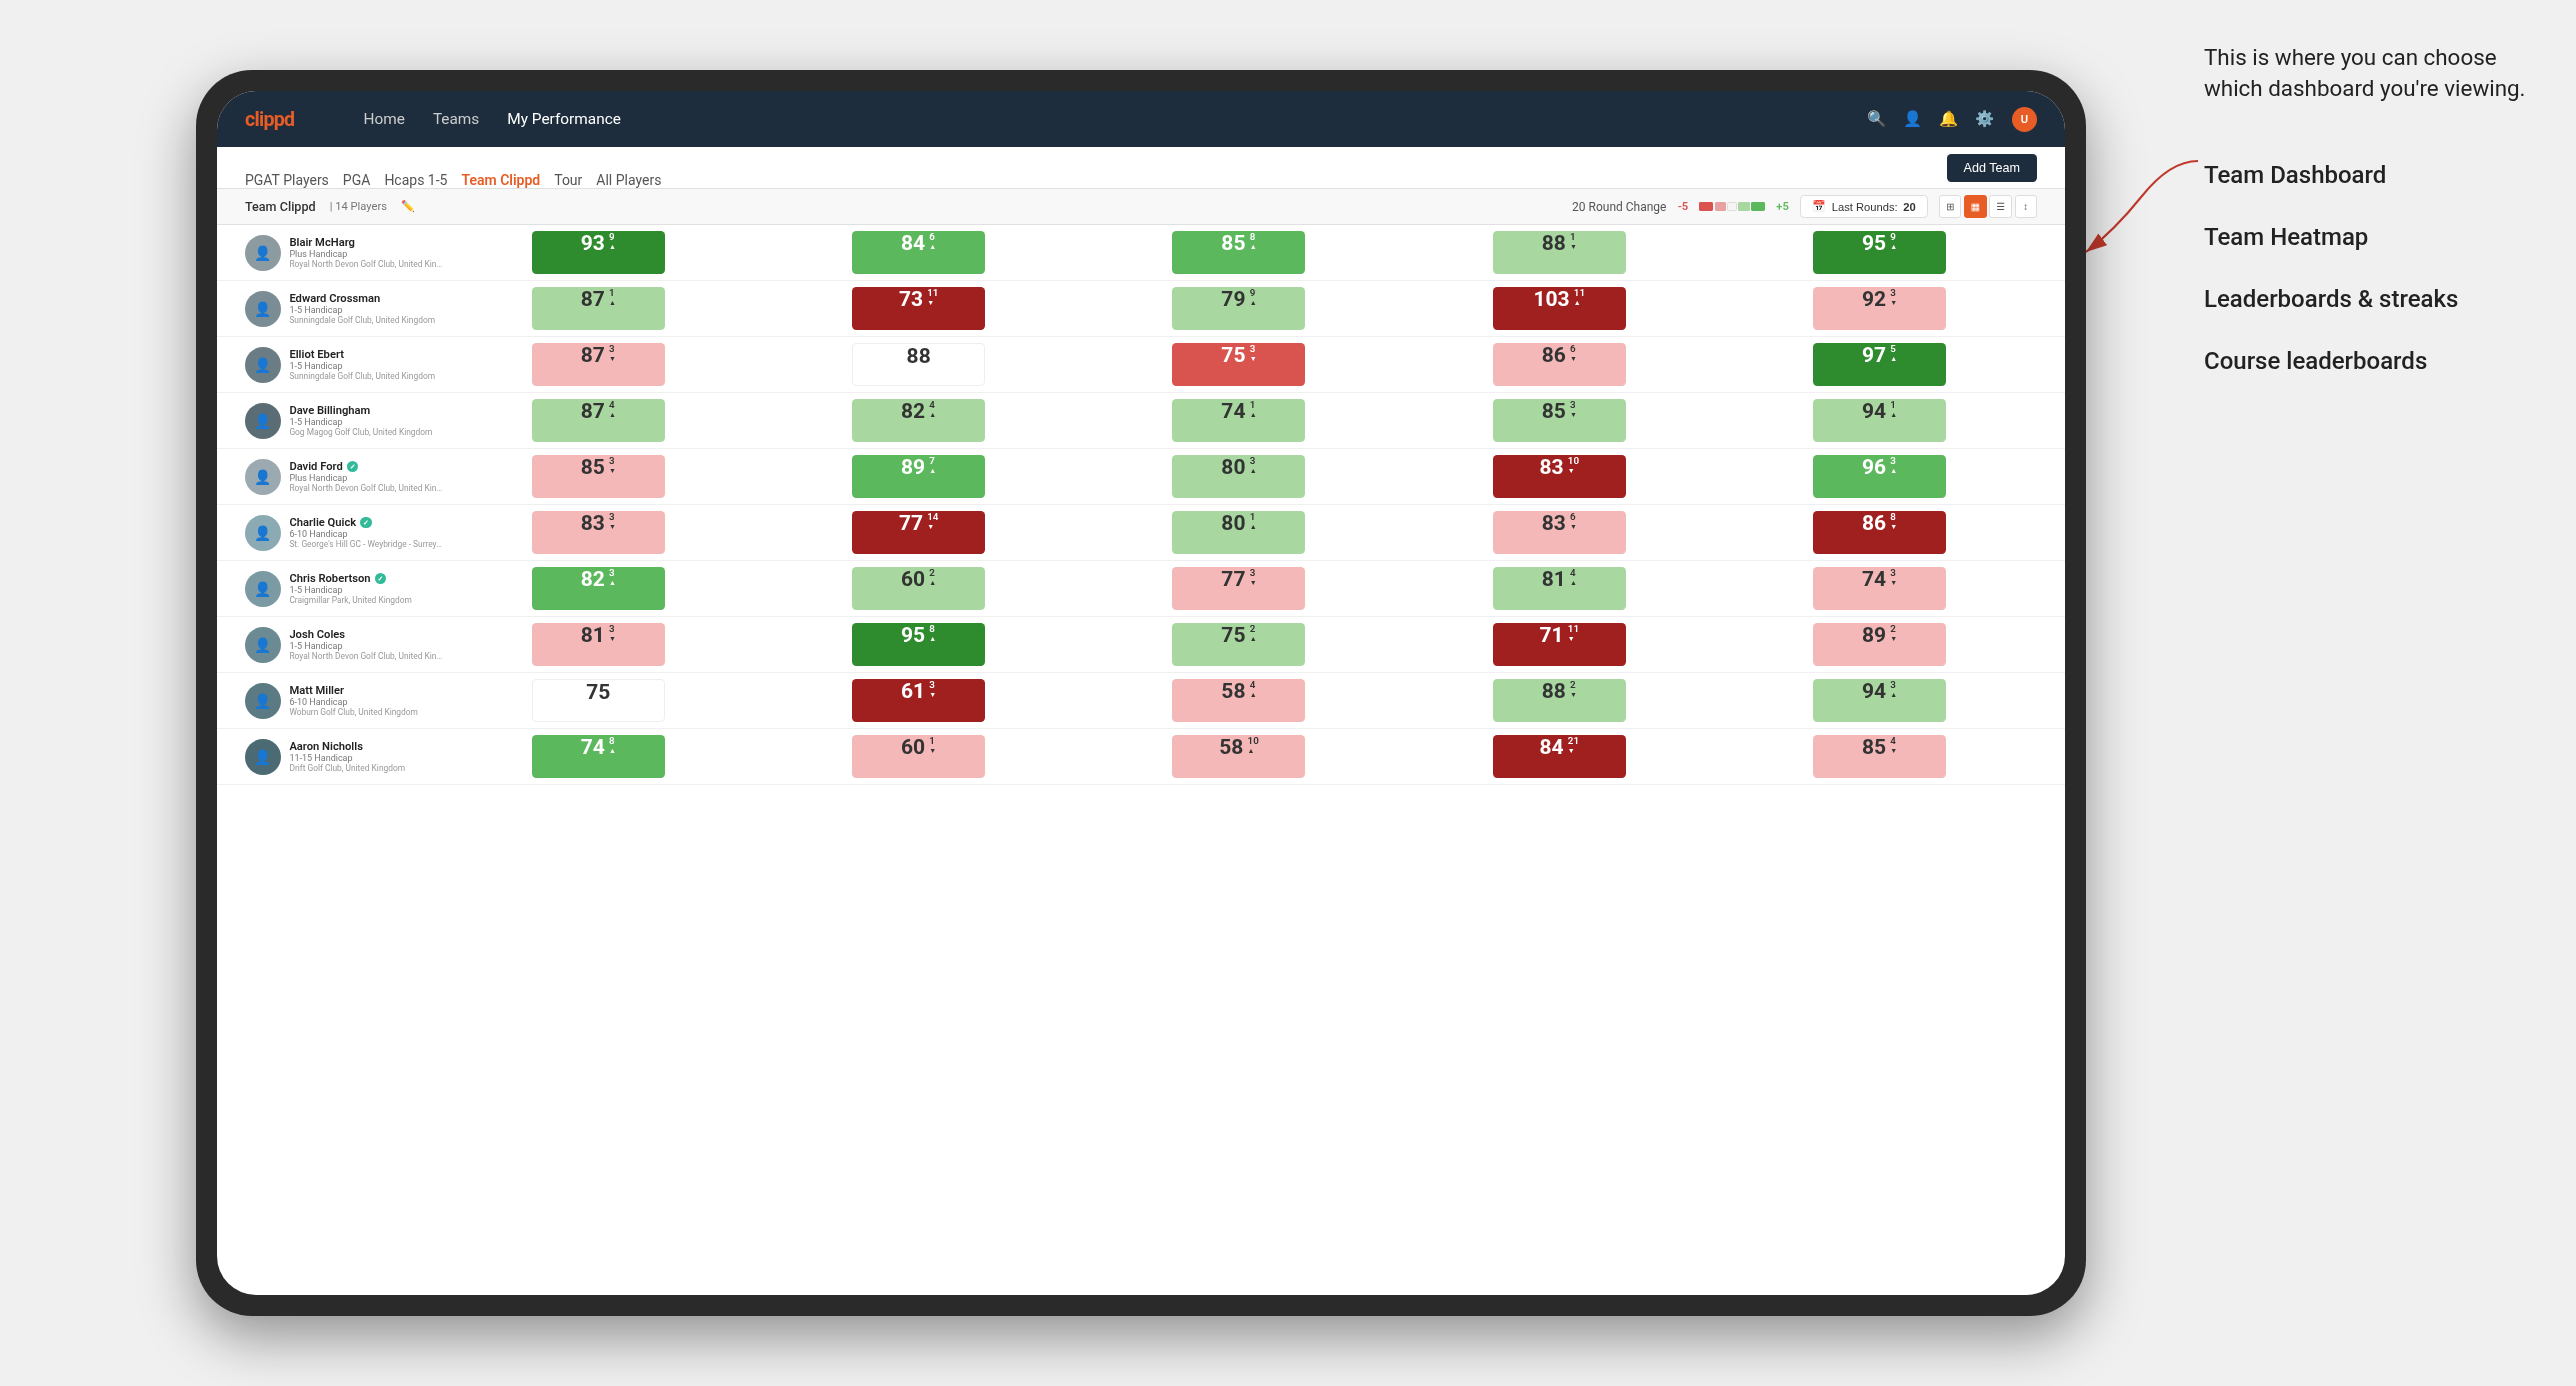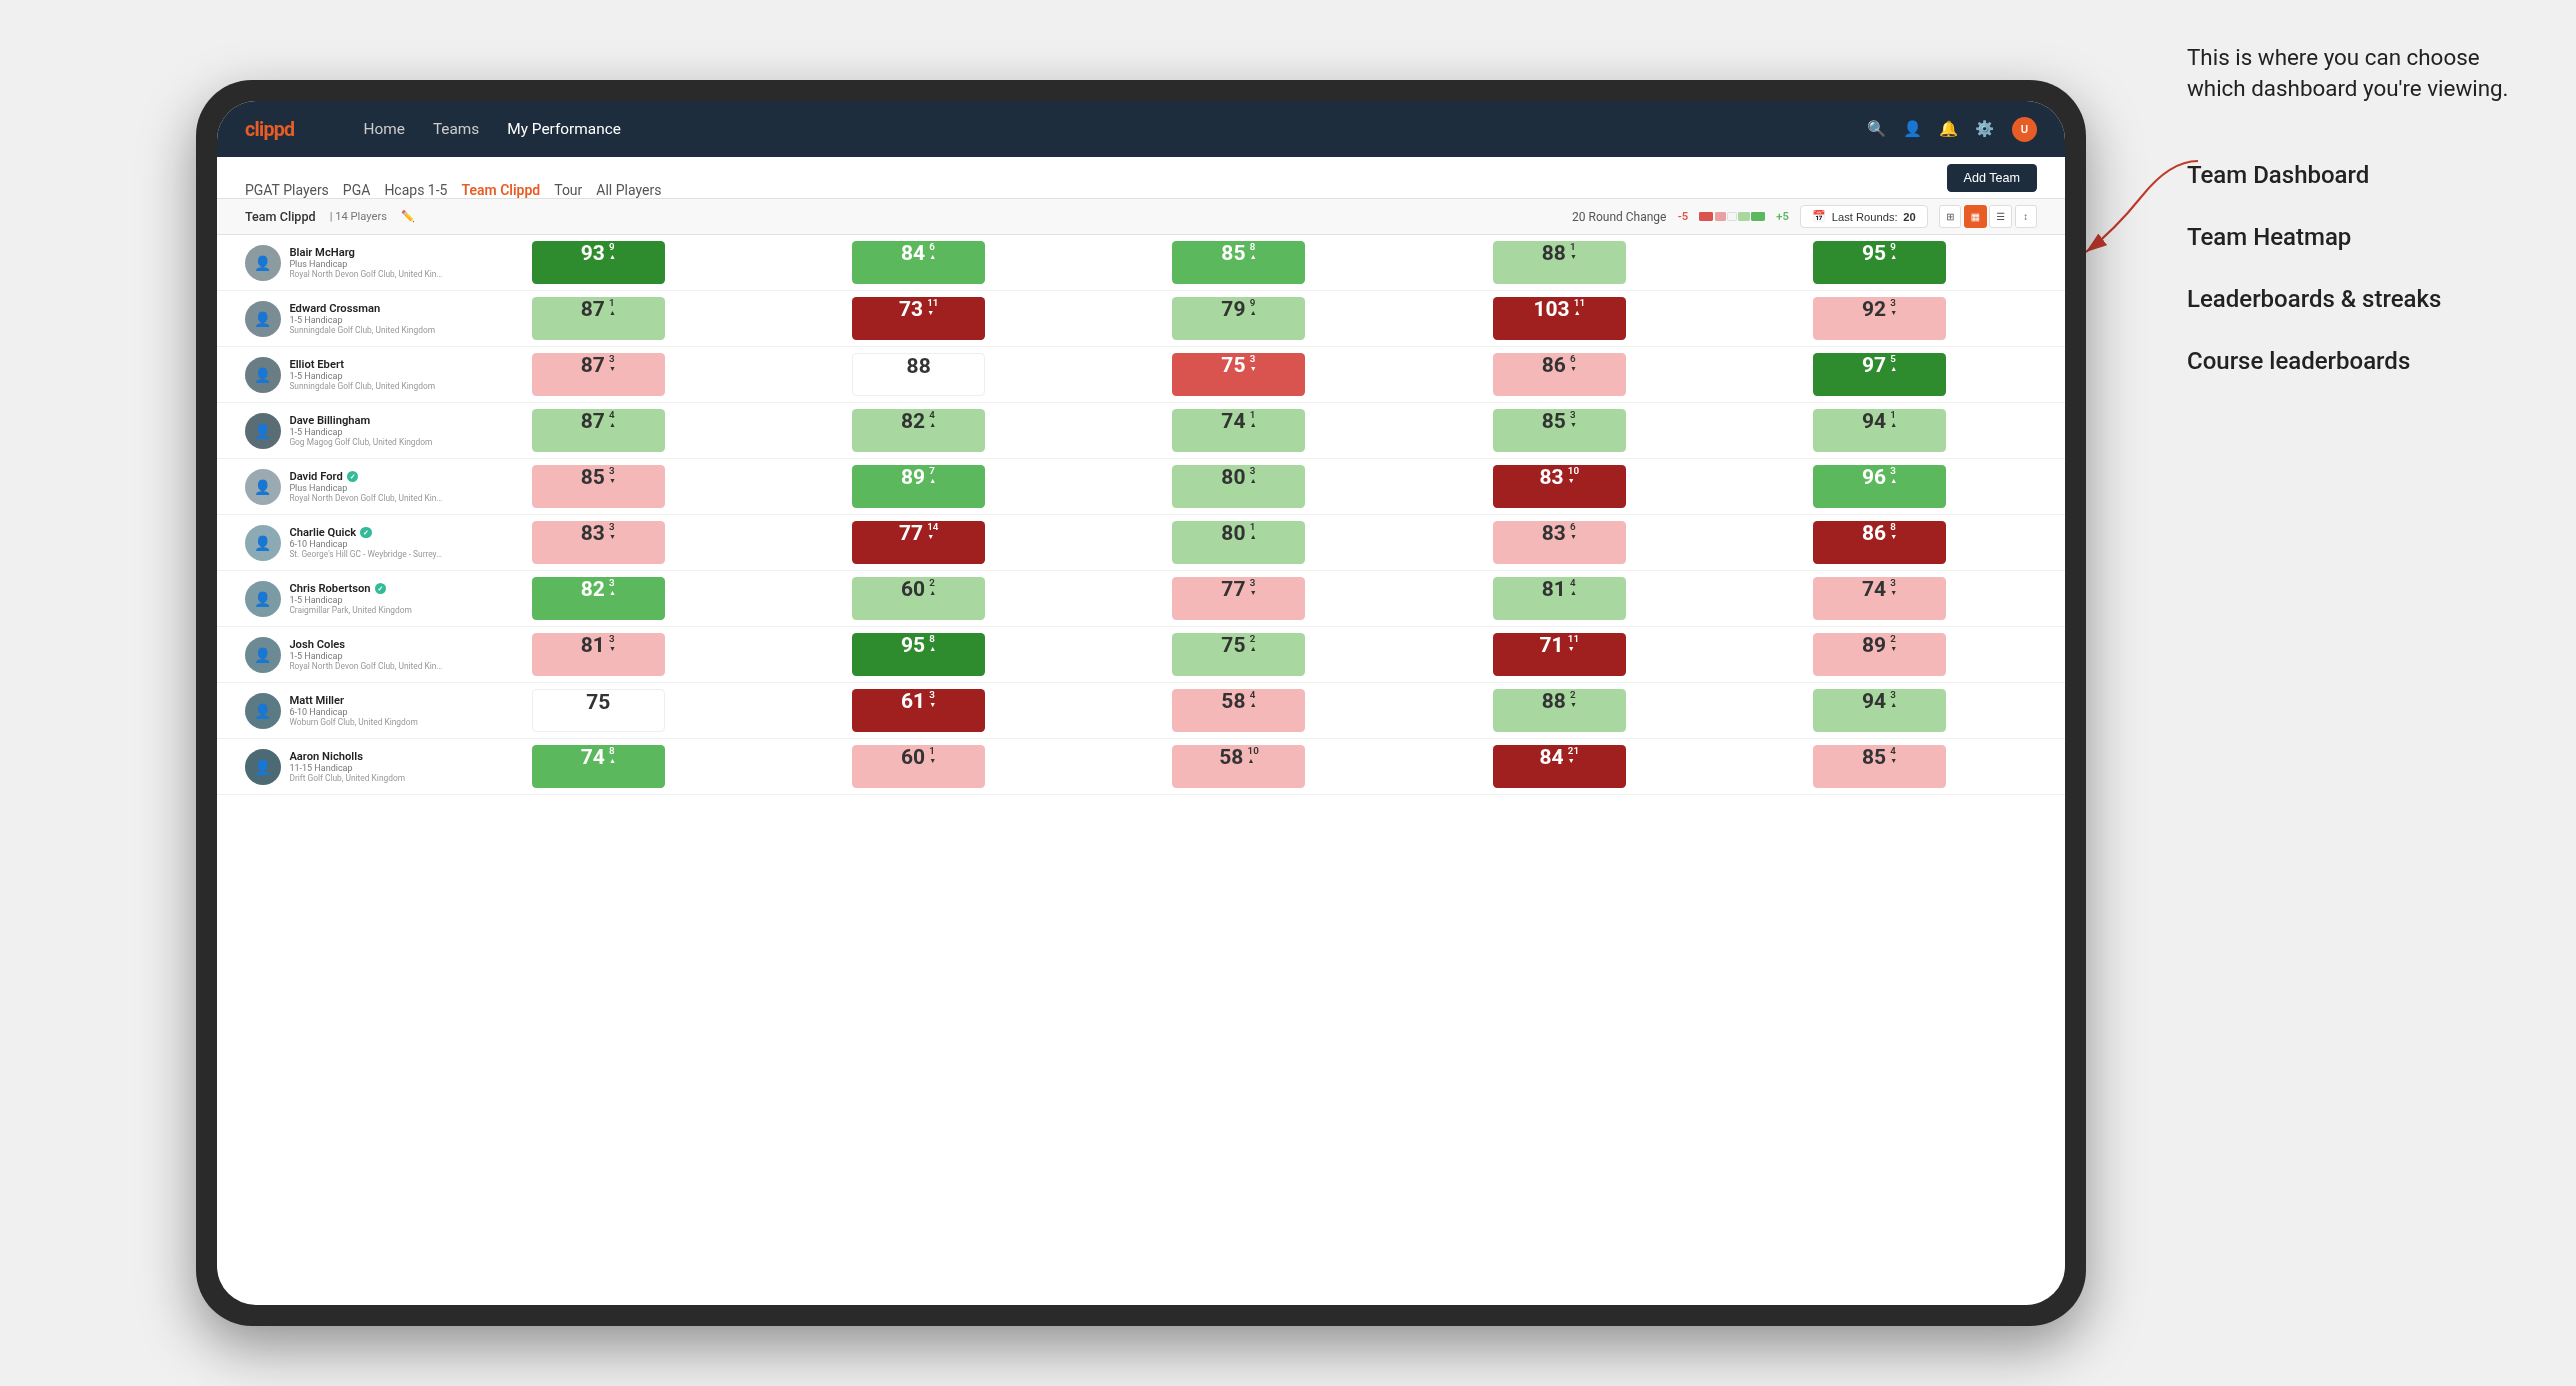--- a/index.html
+++ b/index.html
@@ -8,21 +8,21 @@
       font-family: -apple-system, BlinkMacSystemFont, 'Segoe UI', Roboto, sans-serif;
       width: 2576px;
       height: 1386px;
       position: relative;
       overflow: hidden;
     }
 
     
     .annotation-area {
       position: absolute;
-      right: 53px;
+      right: 36px;
       top: 42px;
       width: 336px;
     }
     .annotation-callout {
       font-size: 22.4px;
       color: #222;
       line-height: 1.4;
       margin-bottom: 56px;
     }
     .annotation-list {
@@ -41,21 +41,21 @@
       right: 364px;
       top: 154px;
       width: 140px;
       height: 112px;
     }
 
     
     .tablet {
       position: absolute;
       left: 196px;
-      top: 80px;
+      top: 70px;
       width: 1890px;
       height: 1246px;
       background: #2a2a2a;
       border-radius: 56px;
       padding: 21px;
       box-shadow: 0 21px 56px rgba(0,0,0,0.4);
     }
     .tablet-inner {
       width: 100%;
       height: 100%;

